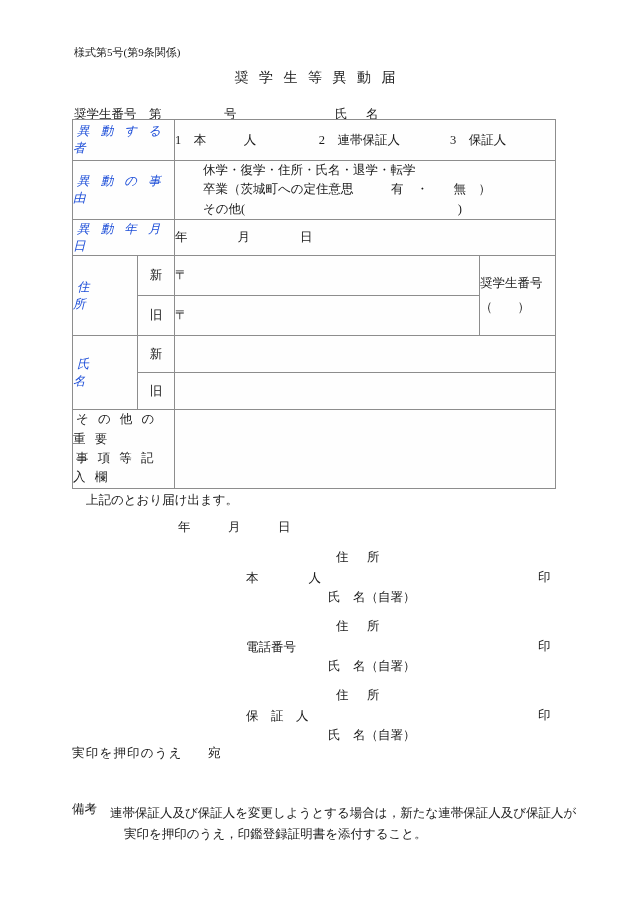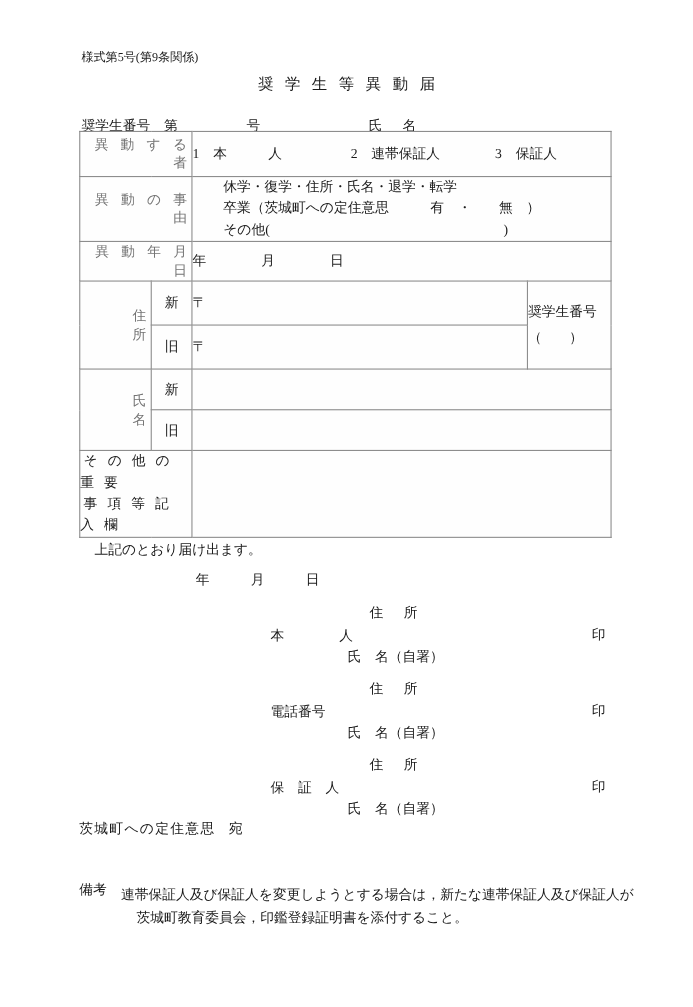--- a/index.html
+++ b/index.html
@@ -57,24 +57,25 @@
     table-layout: fixed;
     font-size: 12.5px;
   }
   .form-table td {
     border: 1px solid #8d8d8d;
     padding: 0;
     vertical-align: middle;
     background: #fefefe;
   }
   .lbl {
-    text-align: right;
+    text-align: left;
     letter-spacing: 4px;
     text-indent: 4px;
-    color: #737373;
+    color: #1d4ed8;
+    font-style: italic;
   }
   .lbl-2line {
     text-align: left;
     letter-spacing: 3px;
     text-indent: 3px;
     line-height: 1.55;
   }
   .cell-pad { padding-left: 12px; }
   .sn { text-align: center; }
 
@@ -128,21 +129,21 @@
   }
   .sig-addr {
     position: absolute;
     left: 336px; top: 1px;
     font-size: 12.5px;
     letter-spacing: 3px;
     white-space: pre;
   }
   .sig-name {
     position: absolute;
-    left: 316px; top: 41px;
+    left: 328px; top: 41px;
     font-size: 12.5px;
     white-space: pre;
   }
   .sig-seal {
     position: absolute;
     left: 538px; top: 21px;
     font-size: 12.5px;
   }
 
   
@@ -265,22 +266,22 @@
     <div class="sig-seal">印</div>
   </div>
 
   <div class="sig-block" style="top:686px">
     <div class="sig-role">保　証　人</div>
     <div class="sig-addr">住　所</div>
     <div class="sig-name">氏　名（自署）</div>
     <div class="sig-seal">印</div>
   </div>
 
-  <div class="abs addressee">茨城町への定住意思</div>
+  <div class="abs addressee">実印を押印のうえ</div>
   <div class="abs addressee-to">宛</div>
 
   <div class="abs remarks-label">備考</div>
   <div class="remarks-body">
     <span>連帯保証人及び保証人を変更しようとする場合は，新たな連帯保証人及び保証人が</span>
-    <span class="remarks-l2">茨城町教育委員会，印鑑登録証明書を添付すること。</span>
+    <span class="remarks-l2">実印を押印のうえ，印鑑登録証明書を添付すること。</span>
   </div>
 
 </div>
 
 </body></html>

